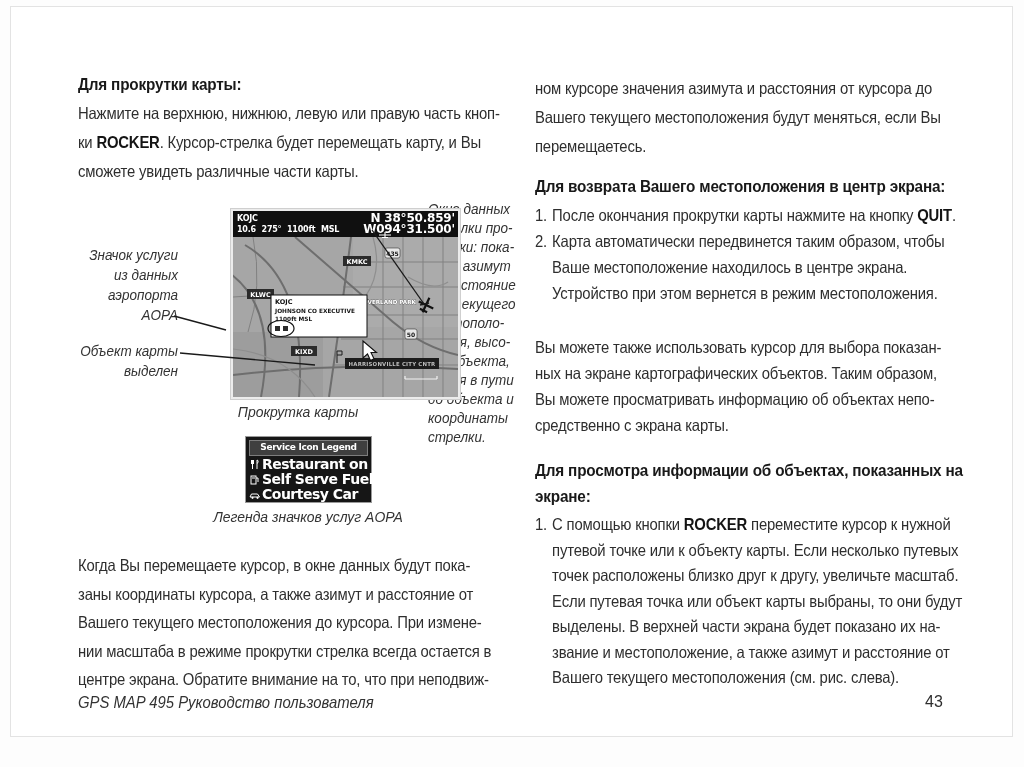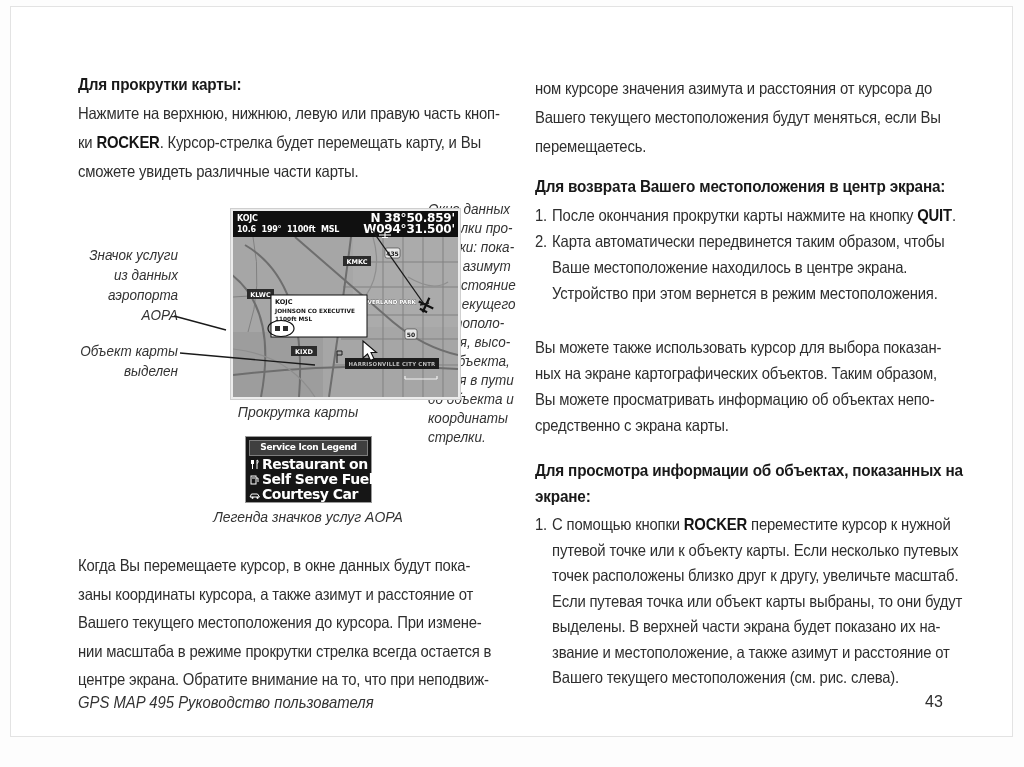--- a/index.html
+++ b/index.html
@@ -48,21 +48,21 @@
   <div class="abs txt bold left-lh" style="left:78px;top:70px;width:490px;font-size:17px;">Для прокрутки карты:</div>
 
   <div class="abs txt left-lh lines" style="left:78px;top:99px;width:500px;">Нажмите на верхнюю, нижнюю, левую или правую часть кноп-
 ки <b>ROCKER</b>. Курсор-стрелка будет перемещать карту, и Вы
 сможете увидеть различные части карты.</div>
 
   <div class="abs gps">
     <div class="gps-bar">
       <div class="bl">
         <div>KOJC</div>
-        <div style="word-spacing:3px;">10.6  199°  1100ft MSL</div>
+        <div style="word-spacing:3px;">10.6  275°  1100ft MSL</div>
       </div>
       <span class="plane">
         <svg width="14" height="8" viewBox="0 0 14 8">
             <path d="M1,4 H13 M7,1 V7 M4,6.5 H10" stroke="#fff" stroke-width="1.1" fill="none"></path>
           </svg>
       </span>
       <div class="br">
         <div>N 38°50.859'</div>
         <div>W094°31.500'</div>
       </div>

